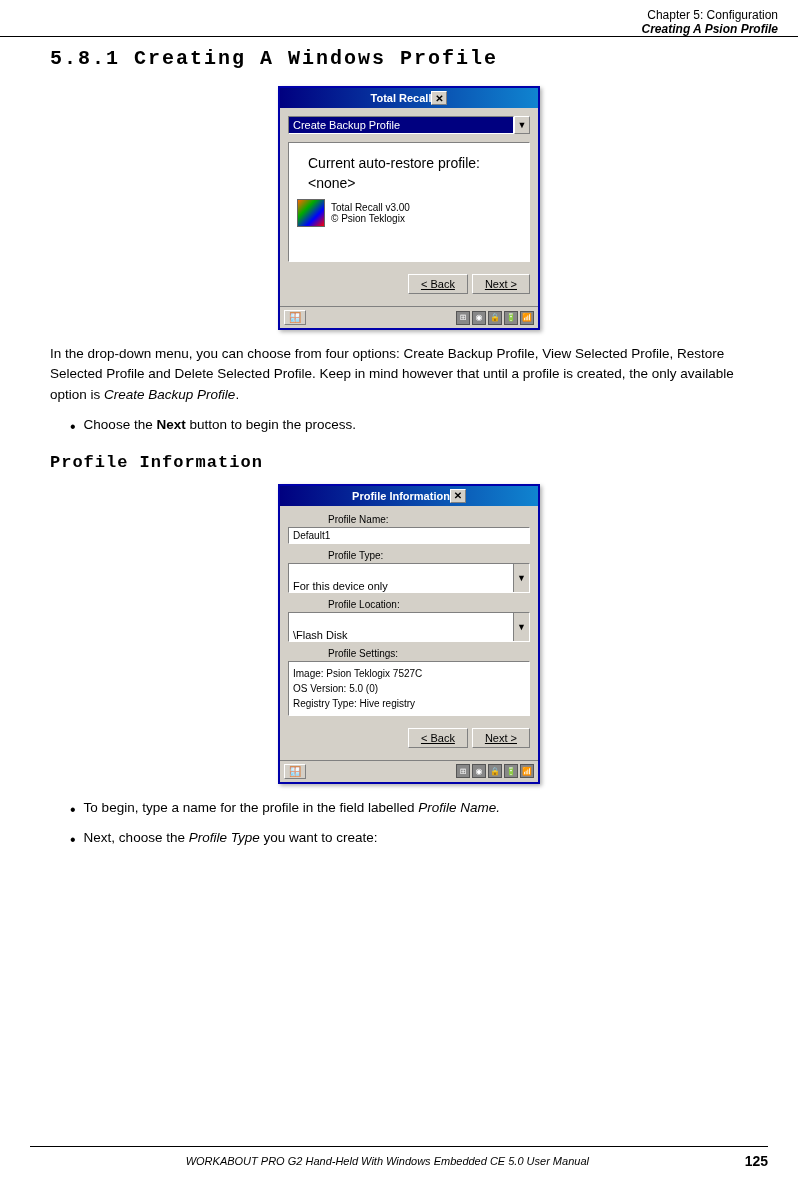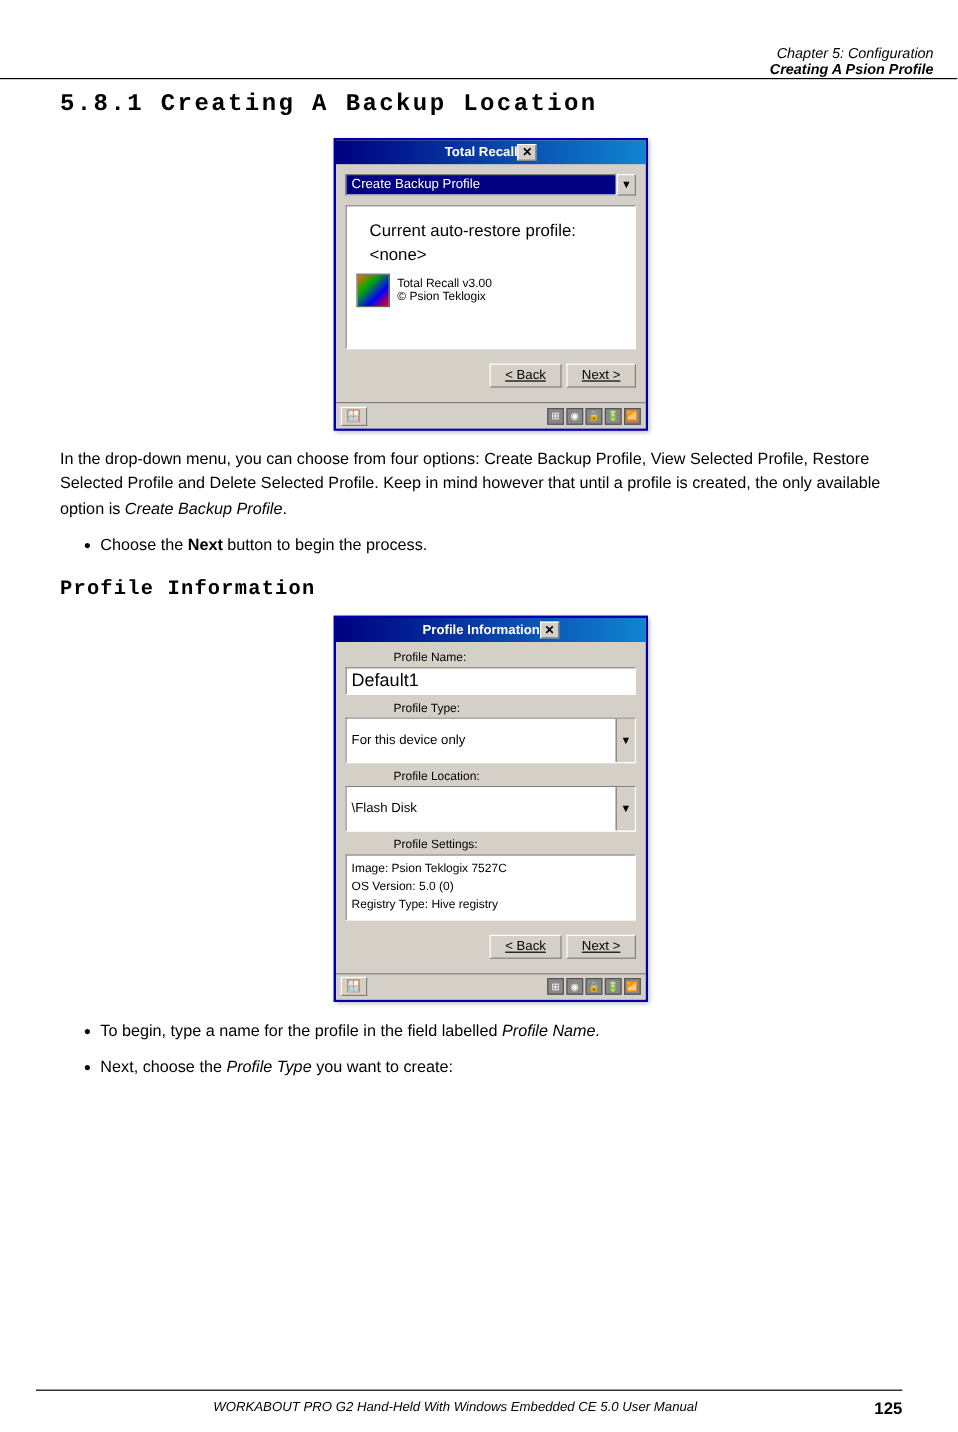--- a/index.html
+++ b/index.html
@@ -22,22 +22,20 @@
 
     
     .header-area {
       text-align: right;
       padding: 8px 20px 0 20px;
       border-bottom: 1px solid #000;
       margin-bottom: 10px;
     }
     .header-chapter {
       font-size: 12px;
-      font-style: italic;
-      margin-top: 29px;
     }
     .header-section {
       font-size: 12px;
       font-weight: bold;
       font-style: italic;
     }
 
     
     .content {
       padding: 0 30px 20px 50px;
@@ -271,36 +269,37 @@
       padding-left: 40px;
     }
     .dialog-label:first-child {
       margin-top: 0;
     }
     .dialog-input {
       background: #ffffff;
       border: 1px solid;
       border-color: #808080 #ffffff #ffffff #808080;
       padding: 2px 4px;
-      font-size: 15px;
+      font-size: 10px;
       width: 100%;
       margin-bottom: 2px;
     }
     .dialog-select-row {
       display: flex;
       border: 1px solid;
       border-color: #808080 #ffffff #ffffff #808080;
       background: #ffffff;
       margin-bottom: 2px;
     }
     .dialog-select-text {
       flex: 1;
       font-size: 11px;
-      padding: 12px 4px;
-      background: #ffffff;
+      padding: 0 4px;
+      background: #ffffff;
+      margin-top: 16px;
     }
     .dialog-select-btn {
       background: #d4d0c8;
       border-left: 1px solid #808080;
       width: 16px;
       display: flex;
       align-items: center;
       justify-content: center;
       font-size: 9px;
     }
@@ -317,27 +316,27 @@
       font-size: 10px;
       color: #000;
       line-height: 1.5;
     }
 
     
     .page-footer {
       position: absolute;
       bottom: 12px;
       left: 0;
-      right: 16px;
+      right: 0;
       display: flex;
       justify-content: center;
       align-items: center;
       border-top: 1px solid #000;
       padding-top: 6px;
-      margin: 0 30px;
+      margin: 12px 30px;
     }
     .footer-text {
       font-size: 11px;
       font-style: italic;
       flex: 1;
       text-align: center;
     }
     .footer-page {
       font-size: 14px;
       font-weight: bold;
@@ -348,21 +347,21 @@
 
 <div class="page-container">
 
   <div class="header-area">
     <div class="header-chapter">Chapter  5:  Configuration</div>
     <div class="header-section">Creating A Psion Profile</div>
   </div>
 
   <div class="content">
 
-    <div class="section-title">5.8.1   Creating  A  Backup  Location</div>
+    <div class="section-title">5.8.1   Creating  A  Windows  Profile</div>
 
     <div class="screenshot-container">
       <div class="dialog-window">
 
         <div class="dialog-titlebar">
           <span>Total Recall</span>
           <div class="dialog-close-btn">✕</div>
         </div>
 
         <div class="dialog-body">

